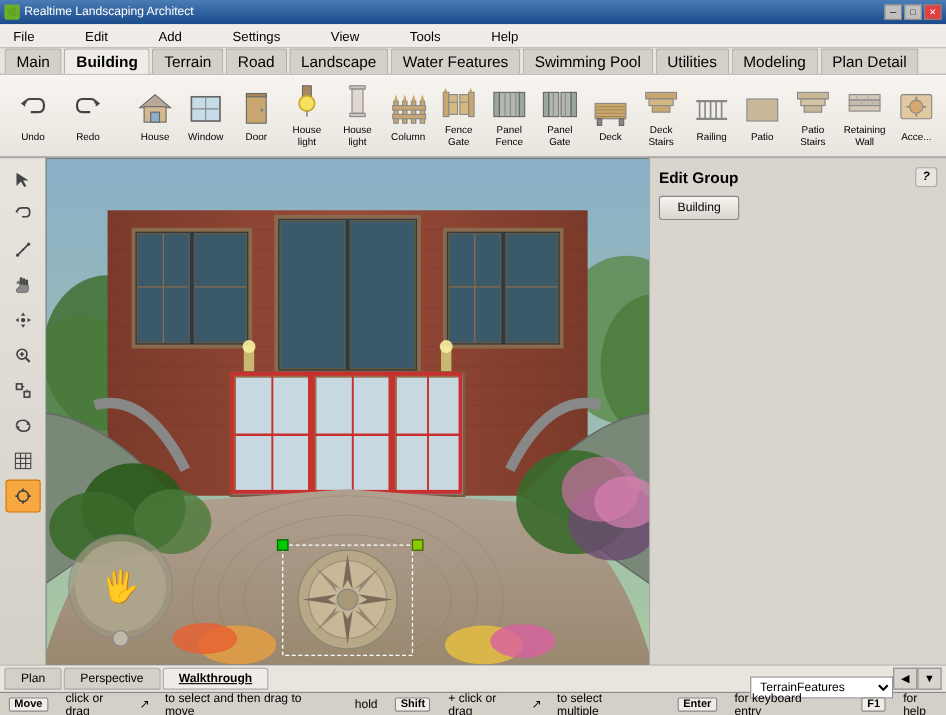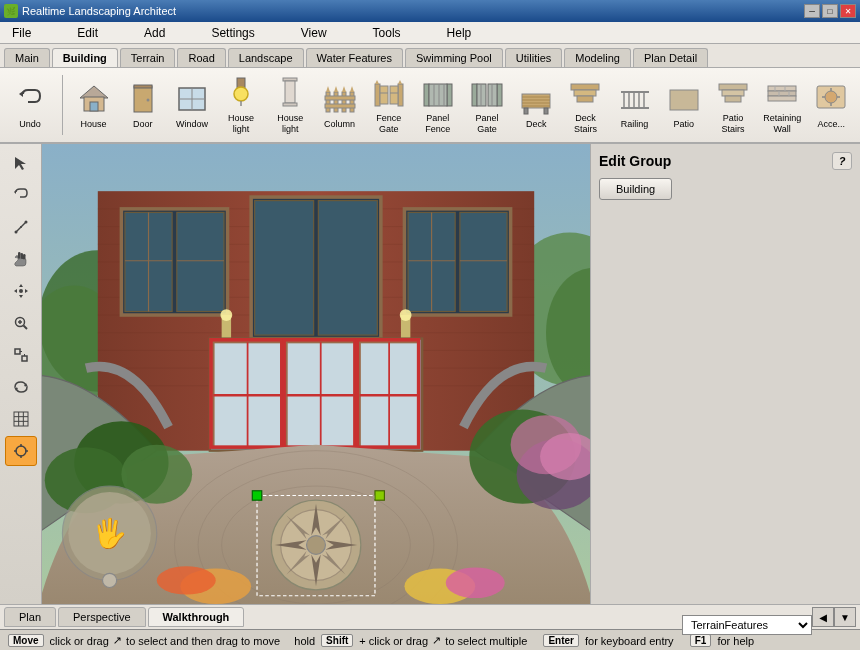--- a/index.html
+++ b/index.html
@@ -23,21 +23,21 @@
       display: flex; align-items: center; padding: 0 4px; gap: 30px;
     }
     .menu-item { padding: 2px 8px; font-size: 12px; cursor: pointer; color: #000; }
 
     
     #tab-bar {
       height: 24px; background: #e8e4de; border-bottom: 1px solid #aaa;
       display: flex; align-items: flex-end; padding: 0 4px;
     }
     .main-tab {
-      padding: 3px 10px; font-size: 11px; cursor: pointer;
+      padding: 3px 10px; font-size: 14px; cursor: pointer;
       background: #d4d0c8; border: 1px solid #aaa; border-bottom: none;
       margin-right: 2px; border-radius: 3px 3px 0 0; color: #000;
     }
     .main-tab.active { background: #f0ede8; font-weight: bold; color: #000; }
 
     
     #toolbar {
       height: 76px; background: linear-gradient(to bottom, #f8f5f0, #e8e4de);
       border-bottom: 2px solid #aaa; display: flex; align-items: center;
       padding: 4px 6px; gap: 4px; overflow: hidden;
@@ -93,32 +93,32 @@
     
     #bottom-tabs {
       height: 24px; background: #e8e4de; border-top: 1px solid #aaa;
       display: flex; align-items: center; padding: 12px 4px; gap: 0;
     }
     .bottom-tab {
       padding: 3px 14px; font-size: 11px; cursor: pointer; color: #000;
       border: 1px solid #aaa; background: #d4d0c8; border-radius: 3px 3px 0 0;
       margin-right: 2px;
     }
-    .bottom-tab.active { background: #f0ede8; font-weight: bold; }
+    .bottom-tab.active { background: #f0ede8; font-weight: bold; text-decoration: underline; }
     #view-select {
       margin-left: auto; height: 20px; font-size: 11px; border: 1px solid #888;
       background: #fff; padding: 0 4px; min-width: 130px; margin-top: 16px;
     }
     .view-btn { width: 22px; height: 20px; background: #d8d4ce; border: 1px solid #888; cursor: pointer; font-size: 10px; display: flex; align-items: center; justify-content: center; }
 
     
     #status-bar {
       height: 22px; background: #d4d0c8; border-top: 1px solid #888;
       display: flex; align-items: center; padding: 0 6px;
-      font-size: 11px; color: #000; gap: 4px;
+      font-size: 11px; color: #000; gap: 14px;
     }
     .status-key {
       background: #f0ede8; border: 1px solid #888; border-radius: 2px;
       padding: 0 4px; font-size: 10px; font-weight: bold; margin: 0 2px;
     }
 
     
     #scene-svg { position: absolute; inset: 0; width: 100%; height: 100%; }
   </style>
 </head>
@@ -163,54 +163,63 @@
   <div class="tool-group">
     <div class="tool-btn">
       <div class="tool-icon">
         <svg width="30" height="30" viewBox="0 0 30 30">
             <path d="M8 10 Q8 6 13 6 L20 6 Q25 6 25 12 Q25 18 20 18 L13 18" fill="none" stroke="#444" stroke-width="2"></path>
             <polygon points="8,7 4,10 8,13" fill="#444"></polygon>
           </svg>
       </div>
       <span class="tool-label">Undo</span>
     </div>
+    <div class="tool-btn">
+      <div class="tool-icon">
+        <svg width="30" height="30" viewBox="0 0 30 30">
+            <path d="M22 10 Q22 6 17 6 L10 6 Q5 6 5 12 Q5 18 10 18 L17 18" fill="none" stroke="#444" stroke-width="2"></path>
+            <polygon points="22,7 26,10 22,13" fill="#444"></polygon>
+          </svg>
+      </div>
+      <span class="tool-label">Redo</span>
+    </div>
   </div>
   <div class="tool-separator"></div>
 
   <div class="tool-btn">
     <div class="tool-icon">
       <svg width="34" height="34" viewBox="0 0 34 34">
           <polygon points="17,4 3,16 31,16" fill="#b8a898" stroke="#666" stroke-width="1"></polygon>
           <rect x="7" y="15" width="20" height="14" fill="#d4b890" stroke="#666" stroke-width="1"></rect>
           <rect x="13" y="20" width="8" height="9" fill="#8ab0c8" stroke="#666" stroke-width="1"></rect>
         </svg>
     </div>
     <span class="tool-label">House</span>
   </div>
 
   <div class="tool-btn">
     <div class="tool-icon">
       <svg width="34" height="34" viewBox="0 0 34 34">
+          <rect x="4" y="6" width="26" height="22" fill="#c8dce8" stroke="#666" stroke-width="1.5"></rect>
+          <line x1="17" y1="6" x2="17" y2="28" stroke="#888" stroke-width="1"></line>
+          <line x1="4" y1="17" x2="30" y2="17" stroke="#888" stroke-width="1"></line>
+        </svg>
+    </div>
+    <span class="tool-label">Window</span>
+  </div>
+
+  <div class="tool-btn">
+    <div class="tool-icon">
+      <svg width="34" height="34" viewBox="0 0 34 34">
           <rect x="8" y="4" width="18" height="26" fill="#c8a870" stroke="#666" stroke-width="1"></rect>
           <circle cx="22" cy="18" r="1.5" fill="#888"></circle>
           <rect x="8" y="3" width="18" height="3" fill="#a88860" stroke="#666" stroke-width="1"></rect>
         </svg>
     </div>
     <span class="tool-label">Door</span>
-  </div>
-
-  <div class="tool-btn">
-    <div class="tool-icon">
-      <svg width="34" height="34" viewBox="0 0 34 34">
-          <rect x="4" y="6" width="26" height="22" fill="#c8dce8" stroke="#666" stroke-width="1.5"></rect>
-          <line x1="17" y1="6" x2="17" y2="28" stroke="#888" stroke-width="1"></line>
-          <line x1="4" y1="17" x2="30" y2="17" stroke="#888" stroke-width="1"></line>
-        </svg>
-    </div>
-    <span class="tool-label">Window</span>
   </div>
 
   <div class="tool-btn">
     <div class="tool-icon">
       <svg width="34" height="34" viewBox="0 0 34 34">
           <rect x="13" y="2" width="8" height="10" fill="#a88860" stroke="#666" stroke-width="1"></rect>
           <circle cx="17" cy="18" r="7" fill="#f8e060" stroke="#c8a820" stroke-width="1.5"></circle>
           <line x1="17" y1="25" x2="17" y2="30" stroke="#888" stroke-width="1.5"></line>
         </svg>
     </div>

